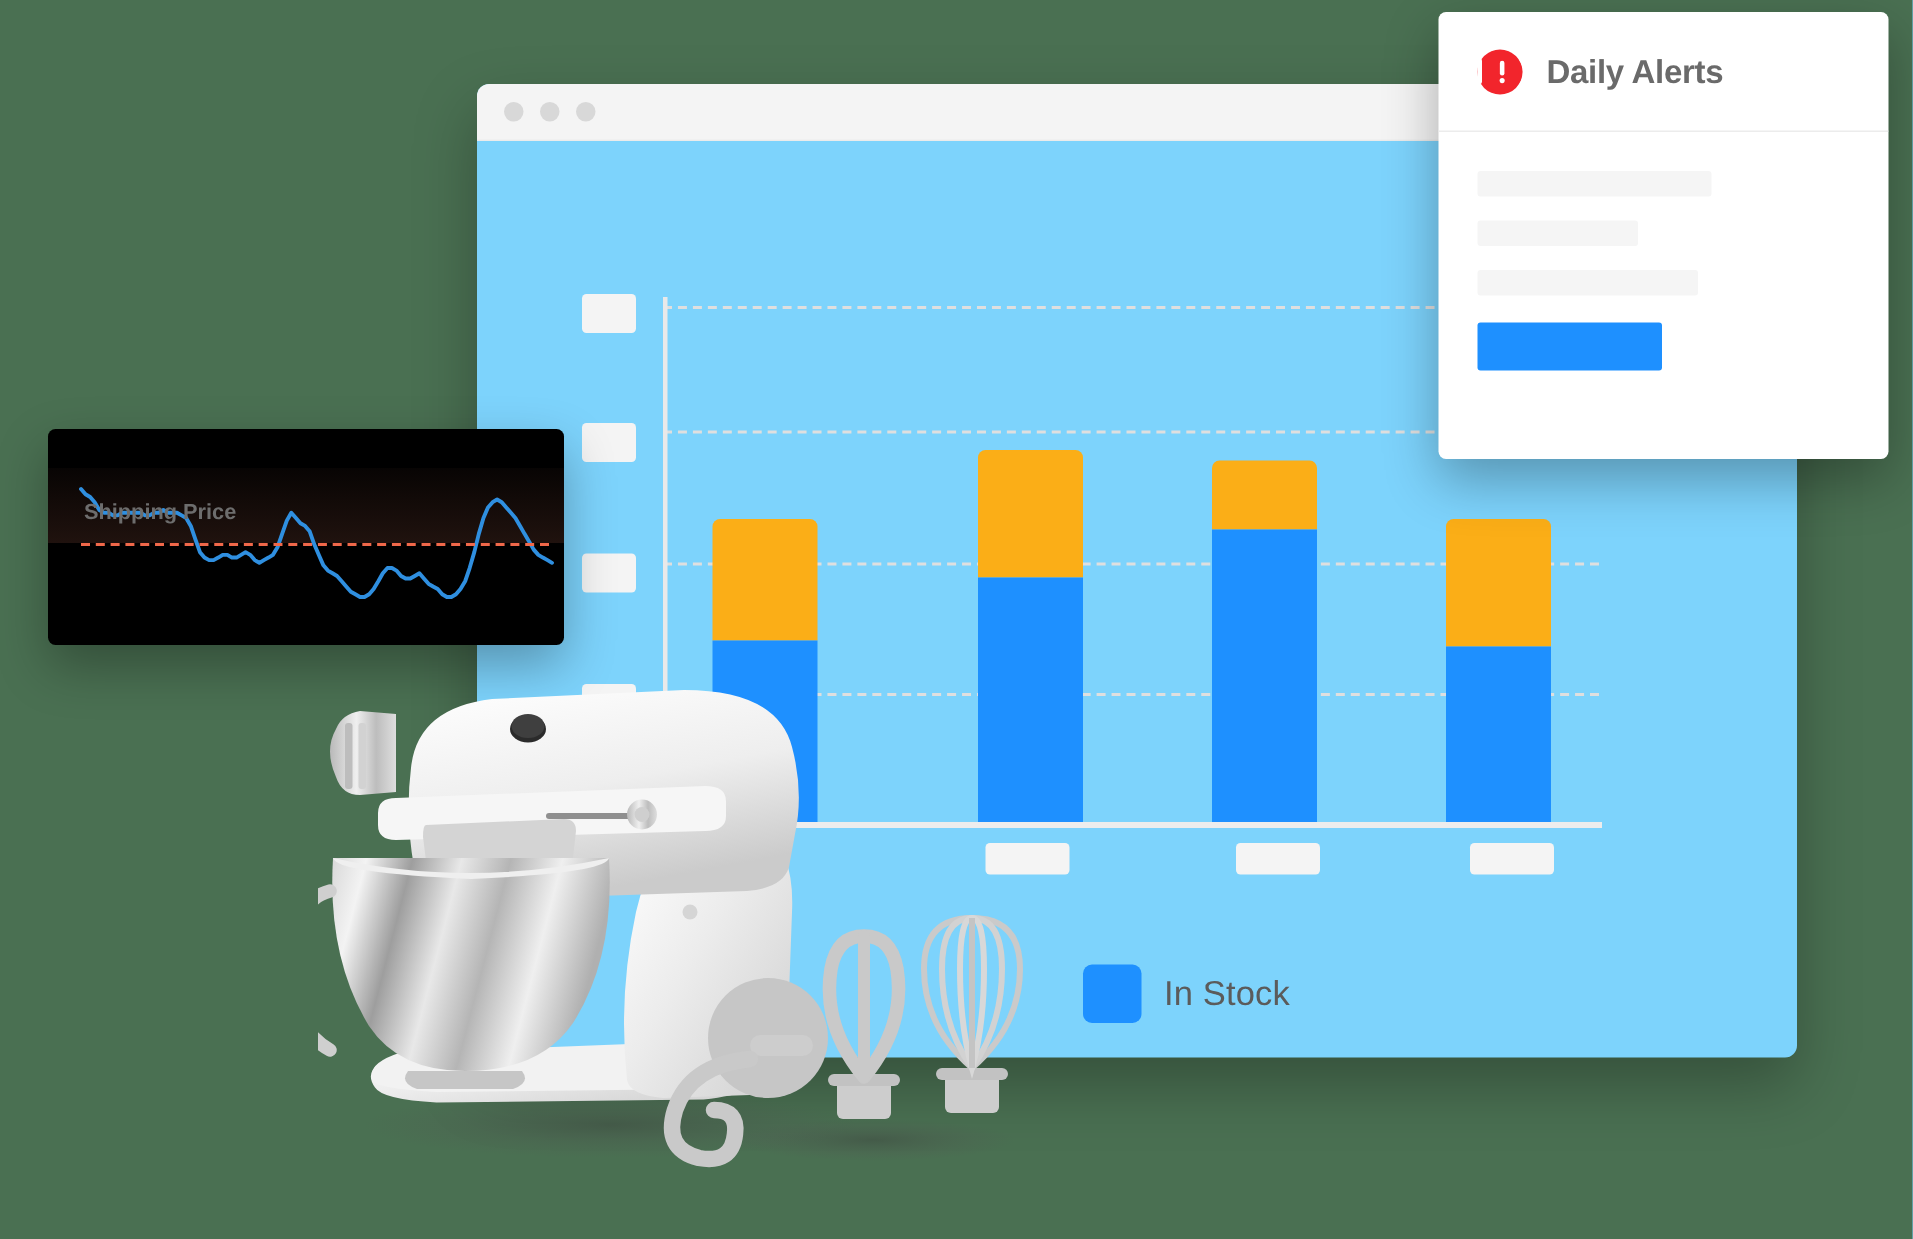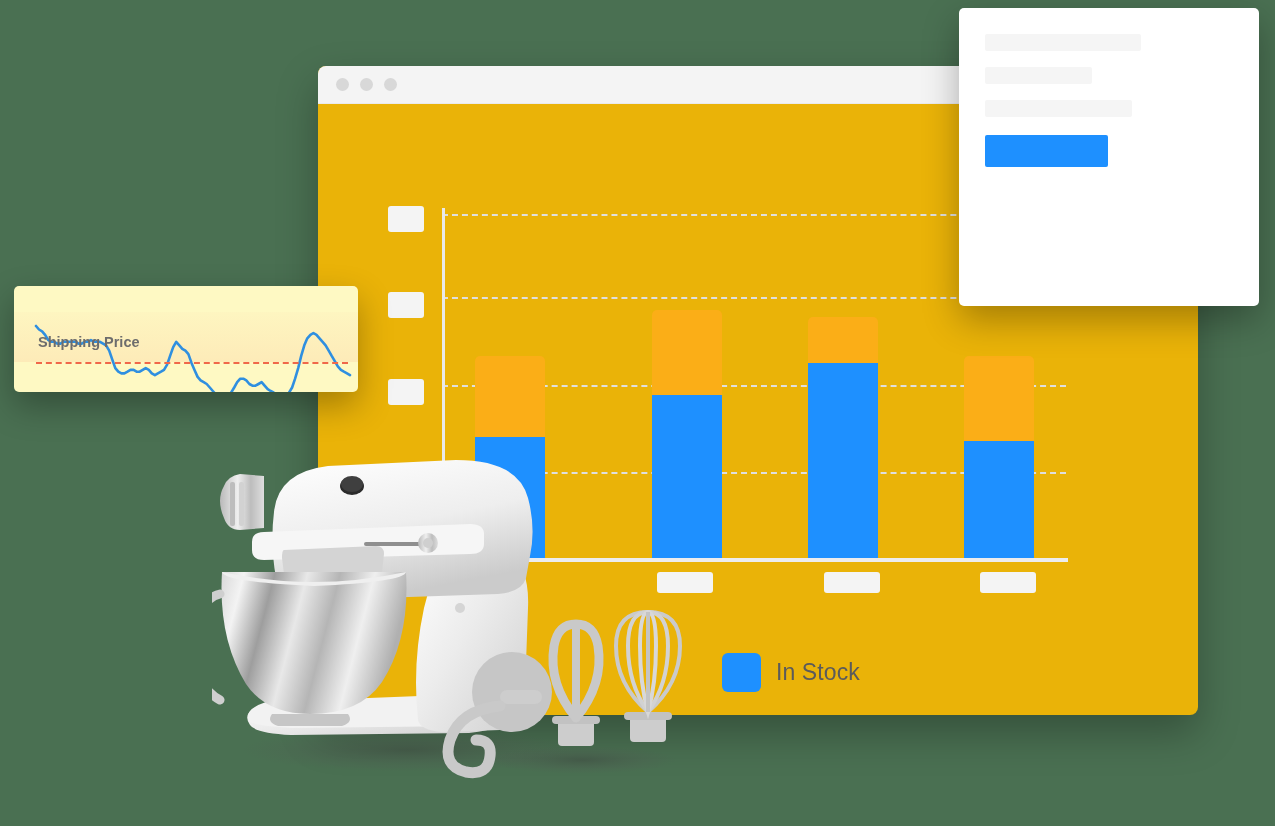--- a/index.html
+++ b/index.html
@@ -8,23 +8,23 @@
     overflow: hidden;
     font-family: "Liberation Sans", sans-serif;
   }
   body { background: #4a7052; position: relative; }
 
   .stage { position: absolute; inset: 0; }
 
   
   #browser-window {
     position: absolute;
-    left: 318px; top: 66px;
+    left: 318px; top: 56px;
     width: 880px; height: 649px;
-    background: #eab308;
+    background: #7dd3fc;
     border-radius: 8px;
     box-shadow: 0 18px 42px rgba(0,0,0,.28);
     overflow: hidden;
   }
   #browser-titlebar {
     height: 38px;
     background: #f4f4f4;
     border-bottom: 1px solid #ebebeb;
     display: flex; align-items: center;
     padding-left: 18px; gap: 11px;
@@ -129,23 +129,23 @@
   .skel-line { height: 17px; background: #f5f5f5; border-radius: 2px; margin-bottom: 16px; }
   #alerts-cta {
     margin-top: 18px;
     width: 123px; height: 32px;
     background: #1e90ff; border-radius: 2px;
   }
 
   
   #shipping-price-card {
     position: absolute;
-    left: 14px; top: 286px;
-    width: 344px; height: 106px;
-    background: #fef9c3;
+    left: 32px; top: 286px;
+    width: 344px; height: 144px;
+    background: #000000;
     border-radius: 5px;
     box-shadow: 0 14px 34px rgba(0,0,0,.30);
     overflow: hidden;
   }
   #shipping-band {
     position: absolute;
     left: 0; top: 26px; width: 344px; height: 50px;
     background: linear-gradient(to bottom, rgba(246,139,110,.03), rgba(246,139,110,.13));
   }
   #shipping-price-title {
@@ -224,20 +224,30 @@
         <div class="legend-item">
           <span class="legend-swatch" style="background:#1e90ff"></span>
           <span class="legend-label">In Stock</span>
         </div>
       </div>
 
     </div>
   </div>
 
   <div id="daily-alerts-card">
+    <div id="daily-alerts-header">
+      <span id="alert-icon">
+        <svg width="30" height="30" viewBox="0 0 30 30" aria-hidden="true">
+          <circle cx="15" cy="15" r="15" fill="#f2252c"></circle>
+          <rect x="13.3" y="6.6" width="3.4" height="11" rx="1.7" fill="#ffffff"></rect>
+          <circle cx="15" cy="21.4" r="1.9" fill="#ffffff"></circle>
+        </svg>
+      </span>
+      <span id="daily-alerts-title">Daily Alerts</span>
+    </div>
     <div id="daily-alerts-body">
       <div class="skel-line" style="width:156px"></div>
       <div class="skel-line" style="width:107px"></div>
       <div class="skel-line" style="width:147px"></div>
       <div id="alerts-cta"></div>
     </div>
   </div>
 
   <div id="shipping-price-card">
     <div id="shipping-band"></div>

